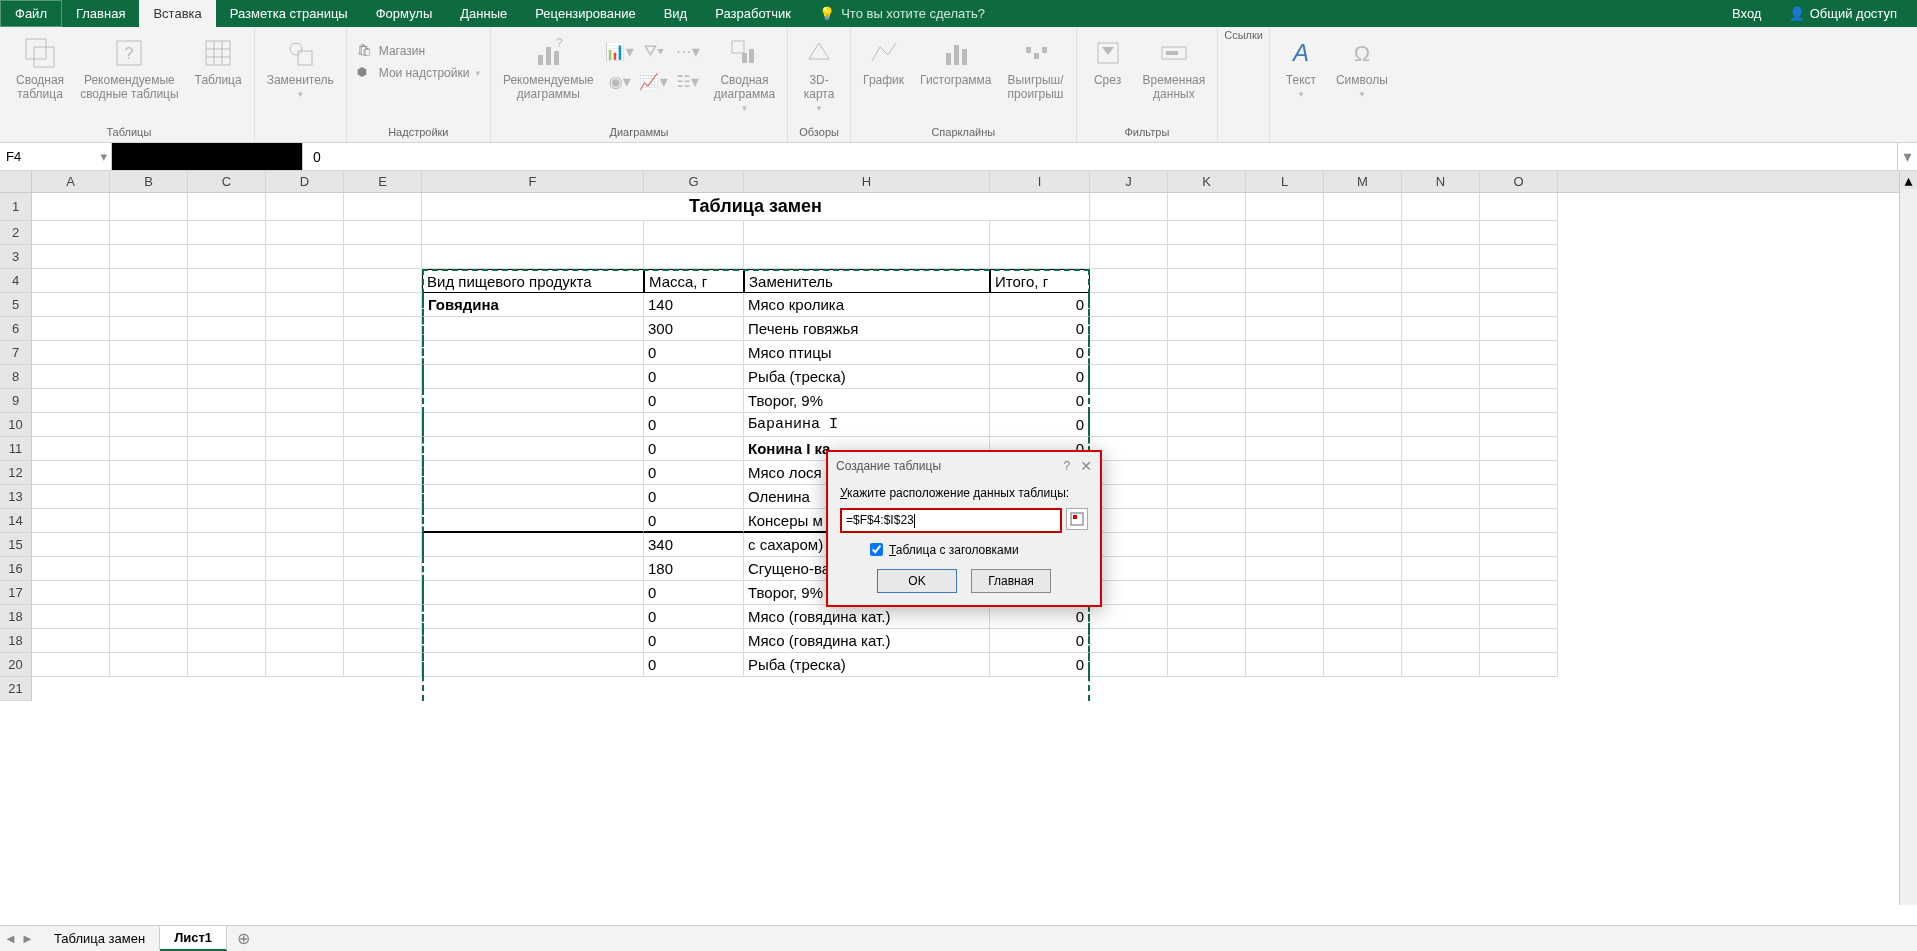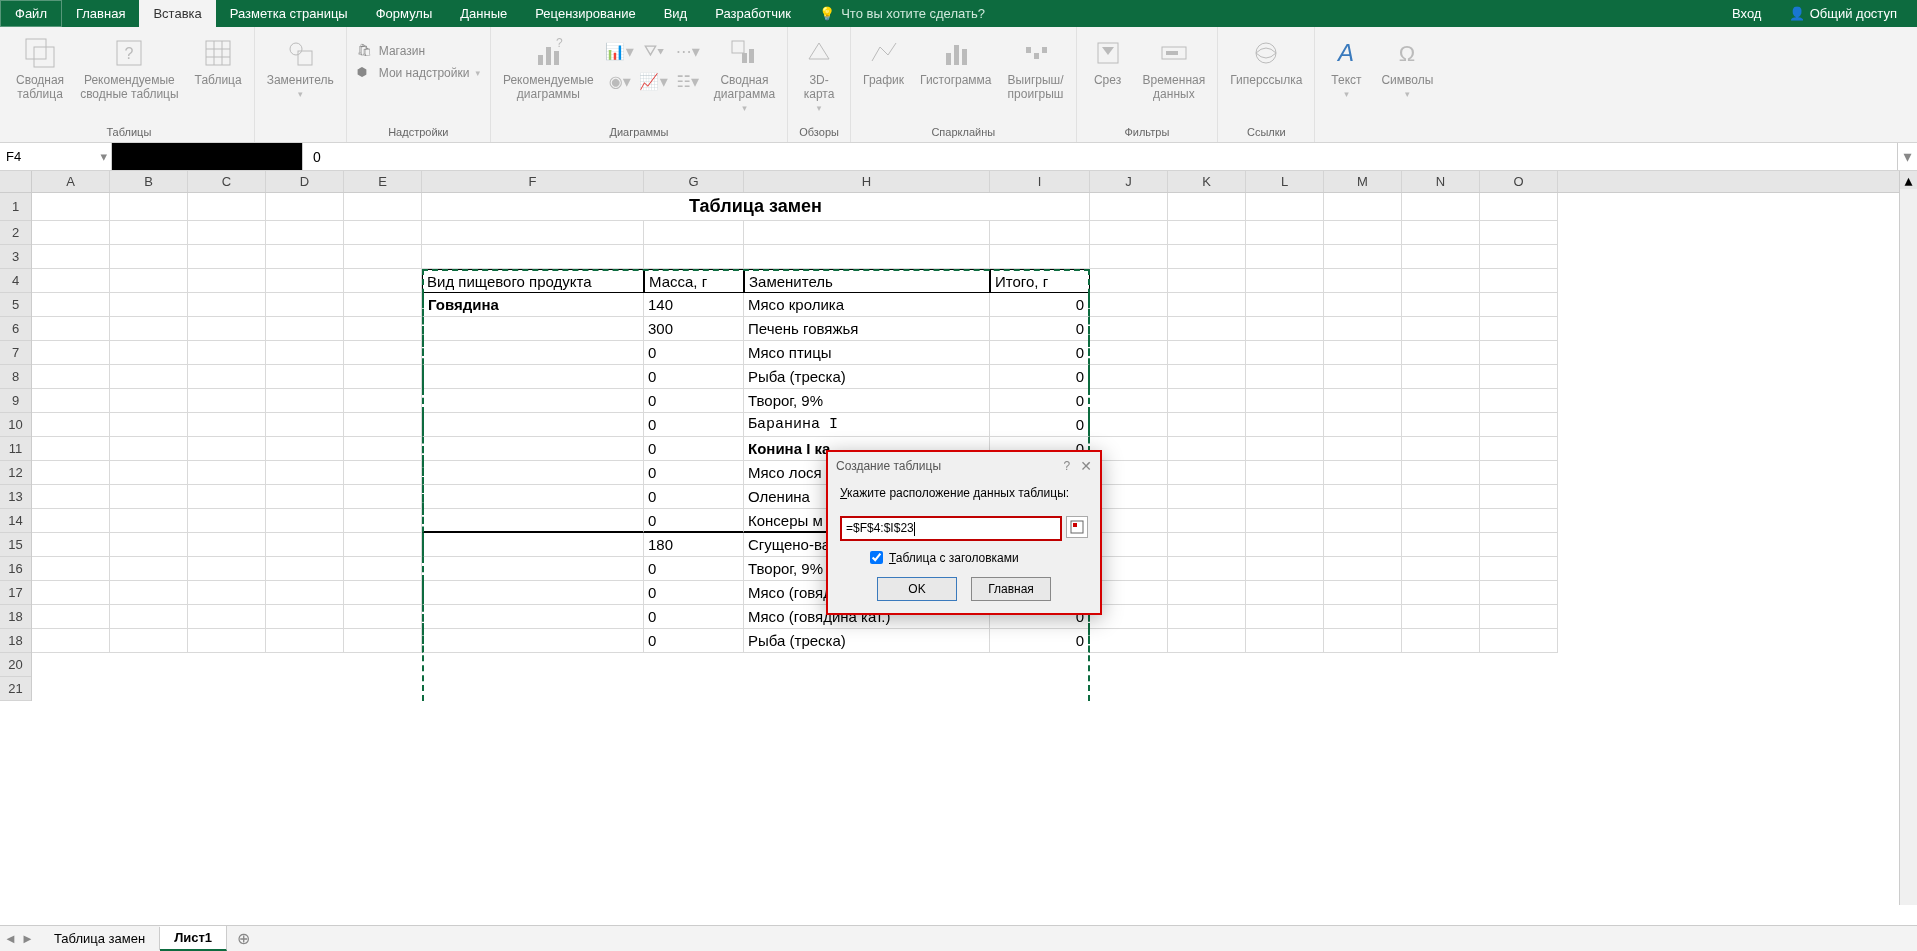--- a/index.html
+++ b/index.html
@@ -56,21 +56,21 @@
 .cell.bold { font-weight: bold; }
 .sel-border { position: absolute; border: 2px dashed #0d6b3f; pointer-events: none; }
 
 
 .dialog { position: absolute; left: 826px; top: 450px; width: 276px; background: #f0f0f0; border: 2px solid #d40000; box-shadow: 0 4px 20px rgba(0,0,0,0.3); z-index: 100; font-size: 12px; }
 .dialog-title { height: 28px; display: flex; align-items: center; padding: 0 8px; color: #555; }
 .dialog-title .spacer { flex: 1; }
 .dialog-title .help { color: #888; margin-right: 10px; }
 .dialog-title .close { color: #888; font-size: 14px; cursor: pointer; }
 .dialog-body { padding: 6px 12px 12px 12px; }
-.dialog-label { font-size: 12px; margin-bottom: 16px; }
+.dialog-label { font-size: 12px; margin-bottom: 8px; }
 .dialog-input-row { display: flex; gap: 4px; margin-bottom: 10px; }
 .dialog-input { flex: 1; border: 2px solid #c00000; padding: 3px 4px; font-size: 12px; background: #fff; position: relative; }
 .dialog-input .cursor { display: inline-block; width: 1px; height: 14px; background: #000; vertical-align: middle; }
 .collapse-btn { width: 22px; height: 22px; border: 1px solid #aaa; background: #fff; display: flex; align-items: center; justify-content: center; }
 .checkbox-row { display: flex; align-items: center; gap: 6px; margin-bottom: 12px; margin-left: 30px; }
 .dialog-buttons { display: flex; justify-content: center; gap: 14px; }
 .dlg-btn { width: 80px; height: 24px; border: 1px solid #888; background: #e8e8e8; font-size: 12px; display: flex; align-items: center; justify-content: center; cursor: pointer; }
 .dlg-btn.primary { border: 1.5px solid #3a7abd; }
 
 
@@ -289,31 +289,20 @@
             </svg>
           </div>
         <span style="white-space:pre-line">Временная
 данных</span>
       </div>
     </div>
     <div class="ribbon-group-label">Фильтры</div>
   </div>
 
   <div class="ribbon-group">
-    <div class="ribbon-group-content">
-      <div class="large-btn">
-        <div class="icon-box">
-            <svg width="32" height="32">
-              <circle cx="16" cy="16" r="10" fill="none" stroke="#bbb"></circle>
-              <path d="M6 16 Q16 6 26 16 Q16 26 6 16" fill="none" stroke="#bbb"></path>
-            </svg>
-          </div>
-        <span>Гиперссылка</span>
-      </div>
-    </div>
     <div class="ribbon-group-label">Ссылки</div>
   </div>
 
   <div class="ribbon-group" style="border-right:none">
     <div class="ribbon-group-content">
       <div class="large-btn">
         <div class="icon-box">
             <svg width="32" height="32">
               <text x="16" y="24" fill="#3a7abd" font-size="24" text-anchor="middle" font-style="italic">A</text>
             </svg>
@@ -628,20 +617,37 @@
           <div class="cell " style="width: 78px;"></div>
           <div class="cell " style="width: 78px;"></div>
         </div>
         <div class="cell-row">
           <div class="cell " style="width: 78px;"></div>
           <div class="cell " style="width: 78px;"></div>
           <div class="cell " style="width: 78px;"></div>
           <div class="cell " style="width: 78px;"></div>
           <div class="cell " style="width: 78px;"></div>
           <div class="cell " style="width: 222px; border-left: 2px dashed rgb(13, 107, 63);"></div>
+          <div class="cell " style="width: 100px;">340</div>
+          <div class="cell " style="width: 246px;">с сахаром)</div>
+          <div class="cell num" style="width: 100px; border-right: 2px dashed rgb(13, 107, 63);">0</div>
+          <div class="cell " style="width: 78px;"></div>
+          <div class="cell " style="width: 78px;"></div>
+          <div class="cell " style="width: 78px;"></div>
+          <div class="cell " style="width: 78px;"></div>
+          <div class="cell " style="width: 78px;"></div>
+          <div class="cell " style="width: 78px;"></div>
+        </div>
+        <div class="cell-row">
+          <div class="cell " style="width: 78px;"></div>
+          <div class="cell " style="width: 78px;"></div>
+          <div class="cell " style="width: 78px;"></div>
+          <div class="cell " style="width: 78px;"></div>
+          <div class="cell " style="width: 78px;"></div>
+          <div class="cell " style="width: 222px; border-left: 2px dashed rgb(13, 107, 63);"></div>
           <div class="cell " style="width: 100px;">180</div>
           <div class="cell " style="width: 246px;">Сгущено-вареное молоко</div>
           <div class="cell num" style="width: 100px; border-right: 2px dashed rgb(13, 107, 63);">0</div>
           <div class="cell " style="width: 78px;"></div>
           <div class="cell " style="width: 78px;"></div>
           <div class="cell " style="width: 78px;"></div>
           <div class="cell " style="width: 78px;"></div>
           <div class="cell " style="width: 78px;"></div>
           <div class="cell " style="width: 78px;"></div>
         </div>

